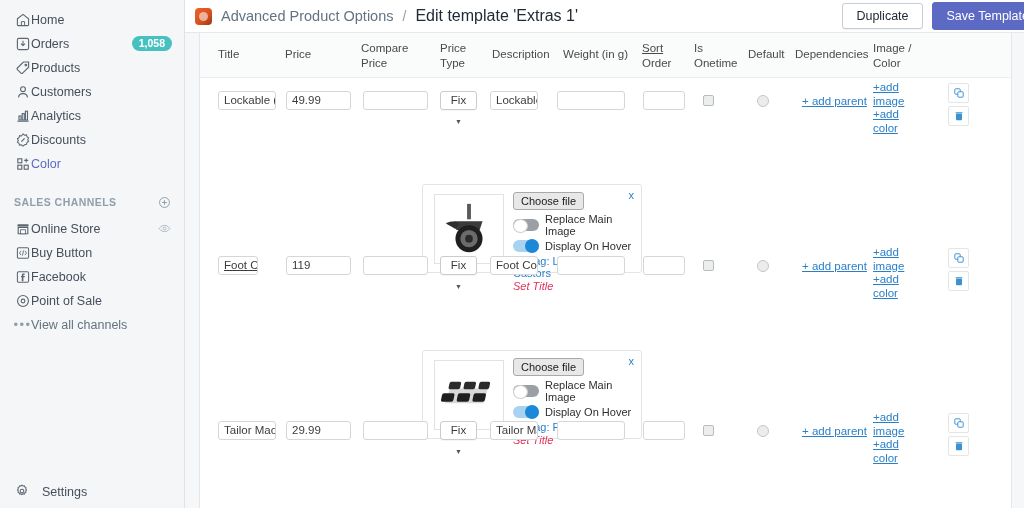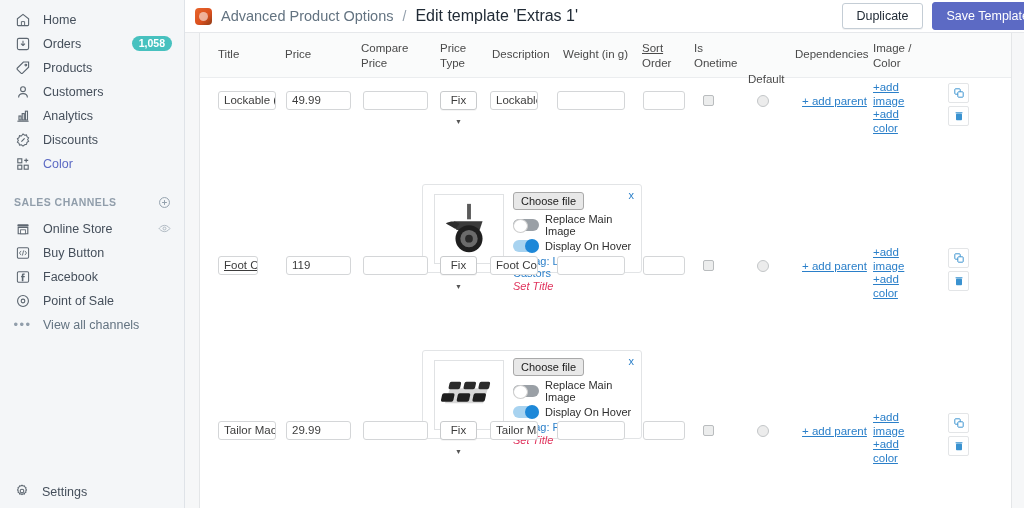--- a/index.html
+++ b/index.html
@@ -11,21 +11,21 @@
   }
   .app { display:flex; width:1024px; height:508px; }
 
   
   .sidebar {
     width:185px; flex:0 0 185px; background:#f4f6f8;
     border-right:1px solid #dfe3e8; position:relative;
     padding-top:8px;
   }
   .nav-item {
-    display:flex; align-items:center; gap:12px;
+    display:flex; align-items:center; 
     height:23px; padding:0 12px 0 14px; margin-bottom:1px;
     color:#454f5b; font-size:12.5px; cursor:pointer;
   }
   .nav-item .ico { width:17px; height:17px; flex:0 0 17px; display:flex; align-items:center; justify-content:center; }
   .nav-item .ico svg { display:block; }
   .nav-item.active-apps .label { color:#5c6ac4; }
   .nav-label { flex:1; white-space:nowrap; }
   .badge {
     background:#47c1bf; color:#fff; font-size:10.5px; font-weight:bold;
     border-radius:9px; padding:1px 7px; line-height:13px;
@@ -346,21 +346,21 @@
             <div class="th" style="left:161px;">Compare</div>
             <div class="th" style="left:161px;top:24px;">Price</div>
             <div class="th" style="left:240px;">Price</div>
             <div class="th" style="left:240px;top:24px;">Type</div>
             <div class="th" style="left:292px;top:15px;">Description</div>
             <div class="th" style="left:363px;top:15px;">Weight (in g)</div>
             <div class="th" style="left:442px;text-decoration:underline;">Sort</div>
             <div class="th" style="left:442px;top:24px;">Order</div>
             <div class="th" style="left:494px;">Is</div>
             <div class="th" style="left:494px;top:24px;">Onetime</div>
-            <div class="th" style="left:548px;top:15px;margin-top:25px;">Default</div>
+            <div class="th" style="left:548px;top:15px;">Default</div>
             <div class="th" style="left:595px;top:15px;">Dependencies</div>
             <div class="th" style="left:673px;">Image /</div>
             <div class="th" style="left:673px;top:24px;">Color</div>
           </div>
 
           <div class="row" style="height:60px;">
             <div class="cell inp" style="left:18px;width:58px;">Lockable (</div>
             <div class="cell inp" style="left:86px;width:65px;">49.99</div>
             <div class="cell inp" style="left:163px;width:65px;"></div>
             <div class="cell sel" style="left:240px;width:37px;">

